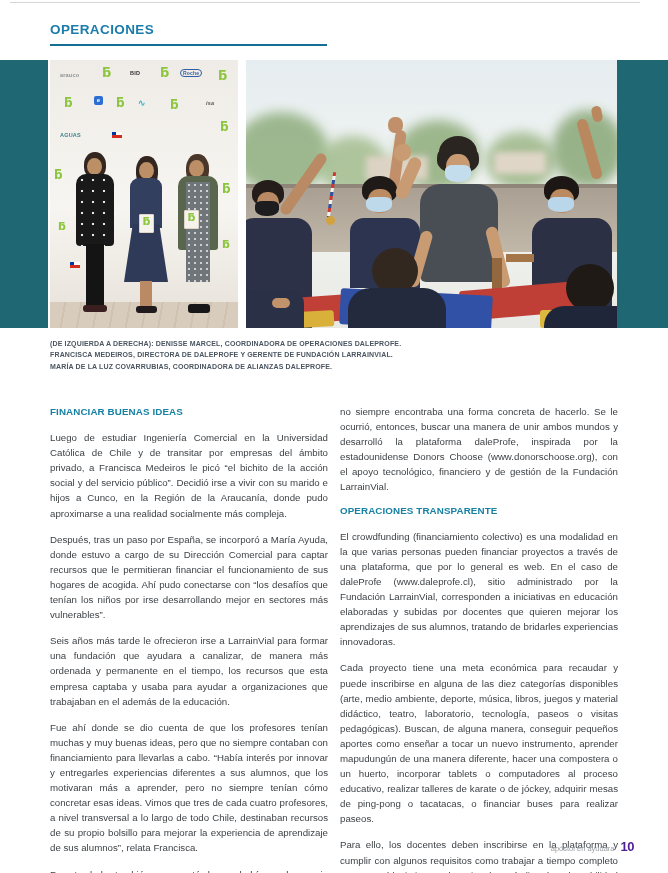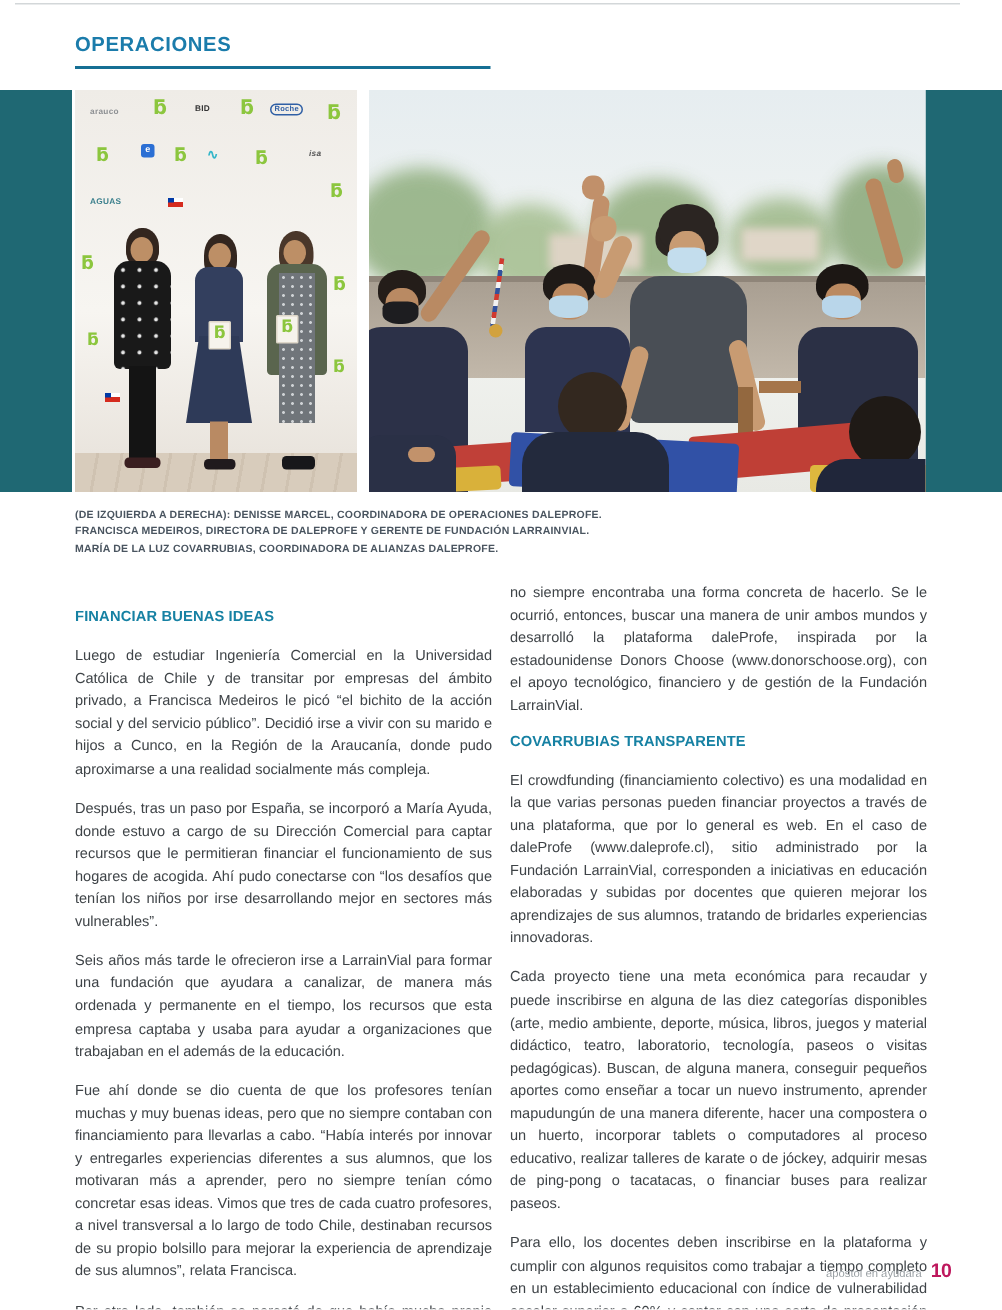--- a/index.html
+++ b/index.html
@@ -119,25 +119,25 @@
 
   .caption{position:absolute;left:50px;top:338px;width:520px;font-size:7px;line-height:11.4px;
            font-weight:700;color:#4a5560;letter-spacing:.15px;}
 
   .cols{position:absolute;left:50px;top:388px;width:568px;display:flex;gap:12px;}
   .col{width:278px;font-size:9.7px;line-height:15.1px;color:#3e4347;text-align:justify;}
   .col-heading{font-weight:700;color:#1681a3;font-size:9.8px;letter-spacing:.1px;
                margin-top:8px;margin-bottom:1px;text-align:left;}
   .col-heading:first-child{margin-top:16px;}
   .col-para{margin-top:11px;}
-  .col-para:first-child{margin-top:0;}
+  .col-para:first-child{margin-top:16px;}
 
   .footer{position:absolute;right:34px;top:839px;display:flex;align-items:baseline;gap:6px;}
   .footer-name{font-size:7.5px;color:#9aa0a4;}
-  .footer-num{font-size:13px;font-weight:700;color:#be185d;letter-spacing:-.5px;}
+  .footer-num{font-size:13px;font-weight:700;color:#4c1d95;letter-spacing:-.5px;}
 </style>
 </head>
 <body>
 
 <div class="page">
 
   <div class="top-rule"></div>
   <div class="kicker">OPERACIONES</div>
   <div class="kicker-rule"></div>
 
@@ -267,21 +267,21 @@
     <div class="col">
         <div class="col-heading">FINANCIAR BUENAS IDEAS</div>
         <div class="col-para">Luego de estudiar Ingeniería Comercial en la Universidad Católica de Chile y de transitar por empresas del ámbito privado, a Francisca Medeiros le picó “el bichito de la acción social y del servicio público”. Decidió irse a vivir con su marido e hijos a Cunco, en la Región de la Araucanía, donde pudo aproximarse a una realidad socialmente más compleja.</div>
         <div class="col-para">Después, tras un paso por España, se incorporó a María Ayuda, donde estuvo a cargo de su Dirección Comercial para captar recursos que le permitieran financiar el funcionamiento de sus hogares de acogida. Ahí pudo conectarse con “los desafíos que tenían los niños por irse desarrollando mejor en sectores más vulnerables”.</div>
         <div class="col-para">Seis años más tarde le ofrecieron irse a LarrainVial para formar una fundación que ayudara a canalizar, de manera más ordenada y permanente en el tiempo, los recursos que esta empresa captaba y usaba para ayudar a organizaciones que trabajaban en el además de la educación.</div>
         <div class="col-para">Fue ahí donde se dio cuenta de que los profesores tenían muchas y muy buenas ideas, pero que no siempre contaban con financiamiento para llevarlas a cabo. “Había interés por innovar y entregarles experiencias diferentes a sus alumnos, que los motivaran más a aprender, pero no siempre tenían cómo concretar esas ideas. Vimos que tres de cada cuatro profesores, a nivel transversal a lo largo de todo Chile, destinaban recursos de su propio bolsillo para mejorar la experiencia de aprendizaje de sus alumnos”, relata Francisca.</div>
         <div class="col-para">Por otro lado, también se percató de que había mucha propio que quería aportar a la educación en contextos vulnerables, pero que</div>
       </div>
     <div class="col">
         <div class="col-para">no siempre encontraba una forma concreta de hacerlo. Se le ocurrió, entonces, buscar una manera de unir ambos mundos y desarrolló la plataforma daleProfe, inspirada por la estadounidense Donors Choose (www.donorschoose.org), con el apoyo tecnológico, financiero y de gestión de la Fundación LarrainVial.</div>
-        <div class="col-heading">COVARRUBIAS TRANSPARENTE</div>
+        <div class="col-heading">OPERACIONES TRANSPARENTE</div>
         <div class="col-para">El crowdfunding (financiamiento colectivo) es una modalidad en la que varias personas pueden financiar proyectos a través de una plataforma, que por lo general es web. En el caso de daleProfe (www.daleprofe.cl), sitio administrado por la Fundación LarrainVial, corresponden a iniciativas en educación elaboradas y subidas por docentes que quieren mejorar los aprendizajes de sus alumnos, tratando de bridarles experiencias innovadoras.</div>
         <div class="col-para">Cada proyecto tiene una meta económica para recaudar y puede inscribirse en alguna de las diez categorías disponibles (arte, medio ambiente, deporte, música, libros, juegos y material didáctico, teatro, laboratorio, tecnología, paseos o visitas pedagógicas). Buscan, de alguna manera, conseguir pequeños aportes como enseñar a tocar un nuevo instrumento, aprender mapudungún de una manera diferente, hacer una compostera o un huerto, incorporar tablets o computadores al proceso educativo, realizar talleres de karate o de jóckey, adquirir mesas de ping-pong o tacatacas, o financiar buses para realizar paseos.</div>
         <div class="col-para">Para ello, los docentes deben inscribirse en la plataforma y cumplir con algunos requisitos como trabajar a tiempo completo en un establecimiento educacional con índice de vulnerabilidad escolar superior a 60% y contar con una carta de presentación firmada por su director, además de elaborar iniciativas con ciertas característi-</div>
       </div>
   </div>
 
   <div class="footer">
     <span class="footer-name">apóstol en ayudara</span>
     <span class="footer-num">10</span>
   </div>

